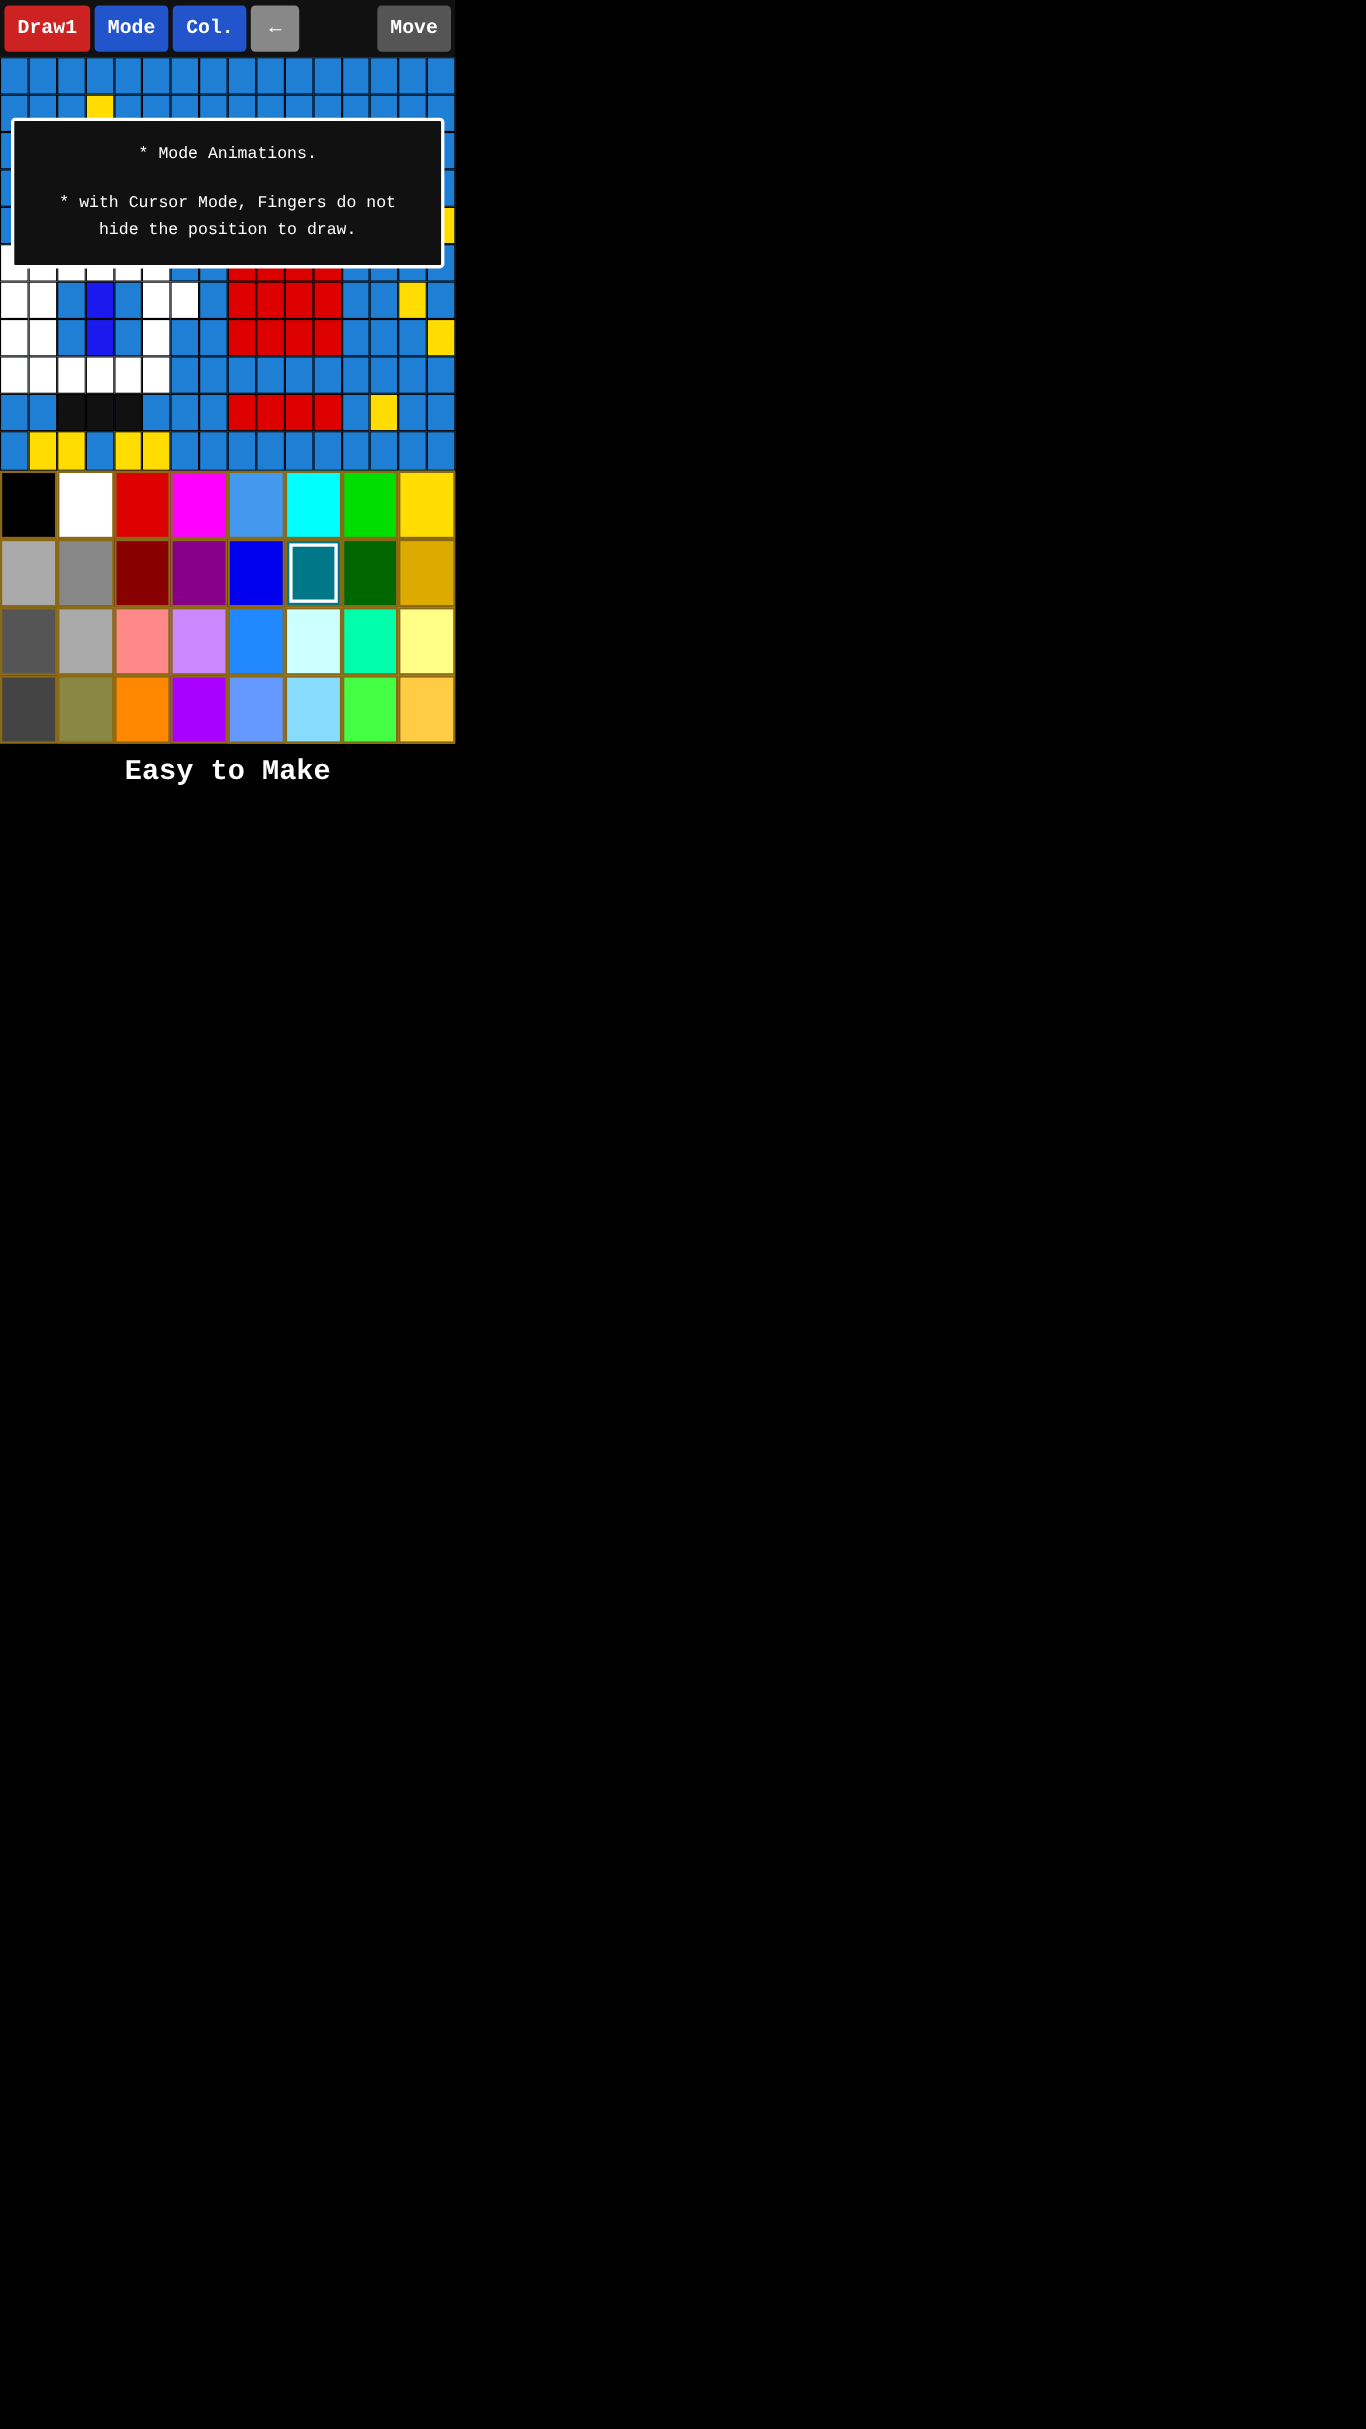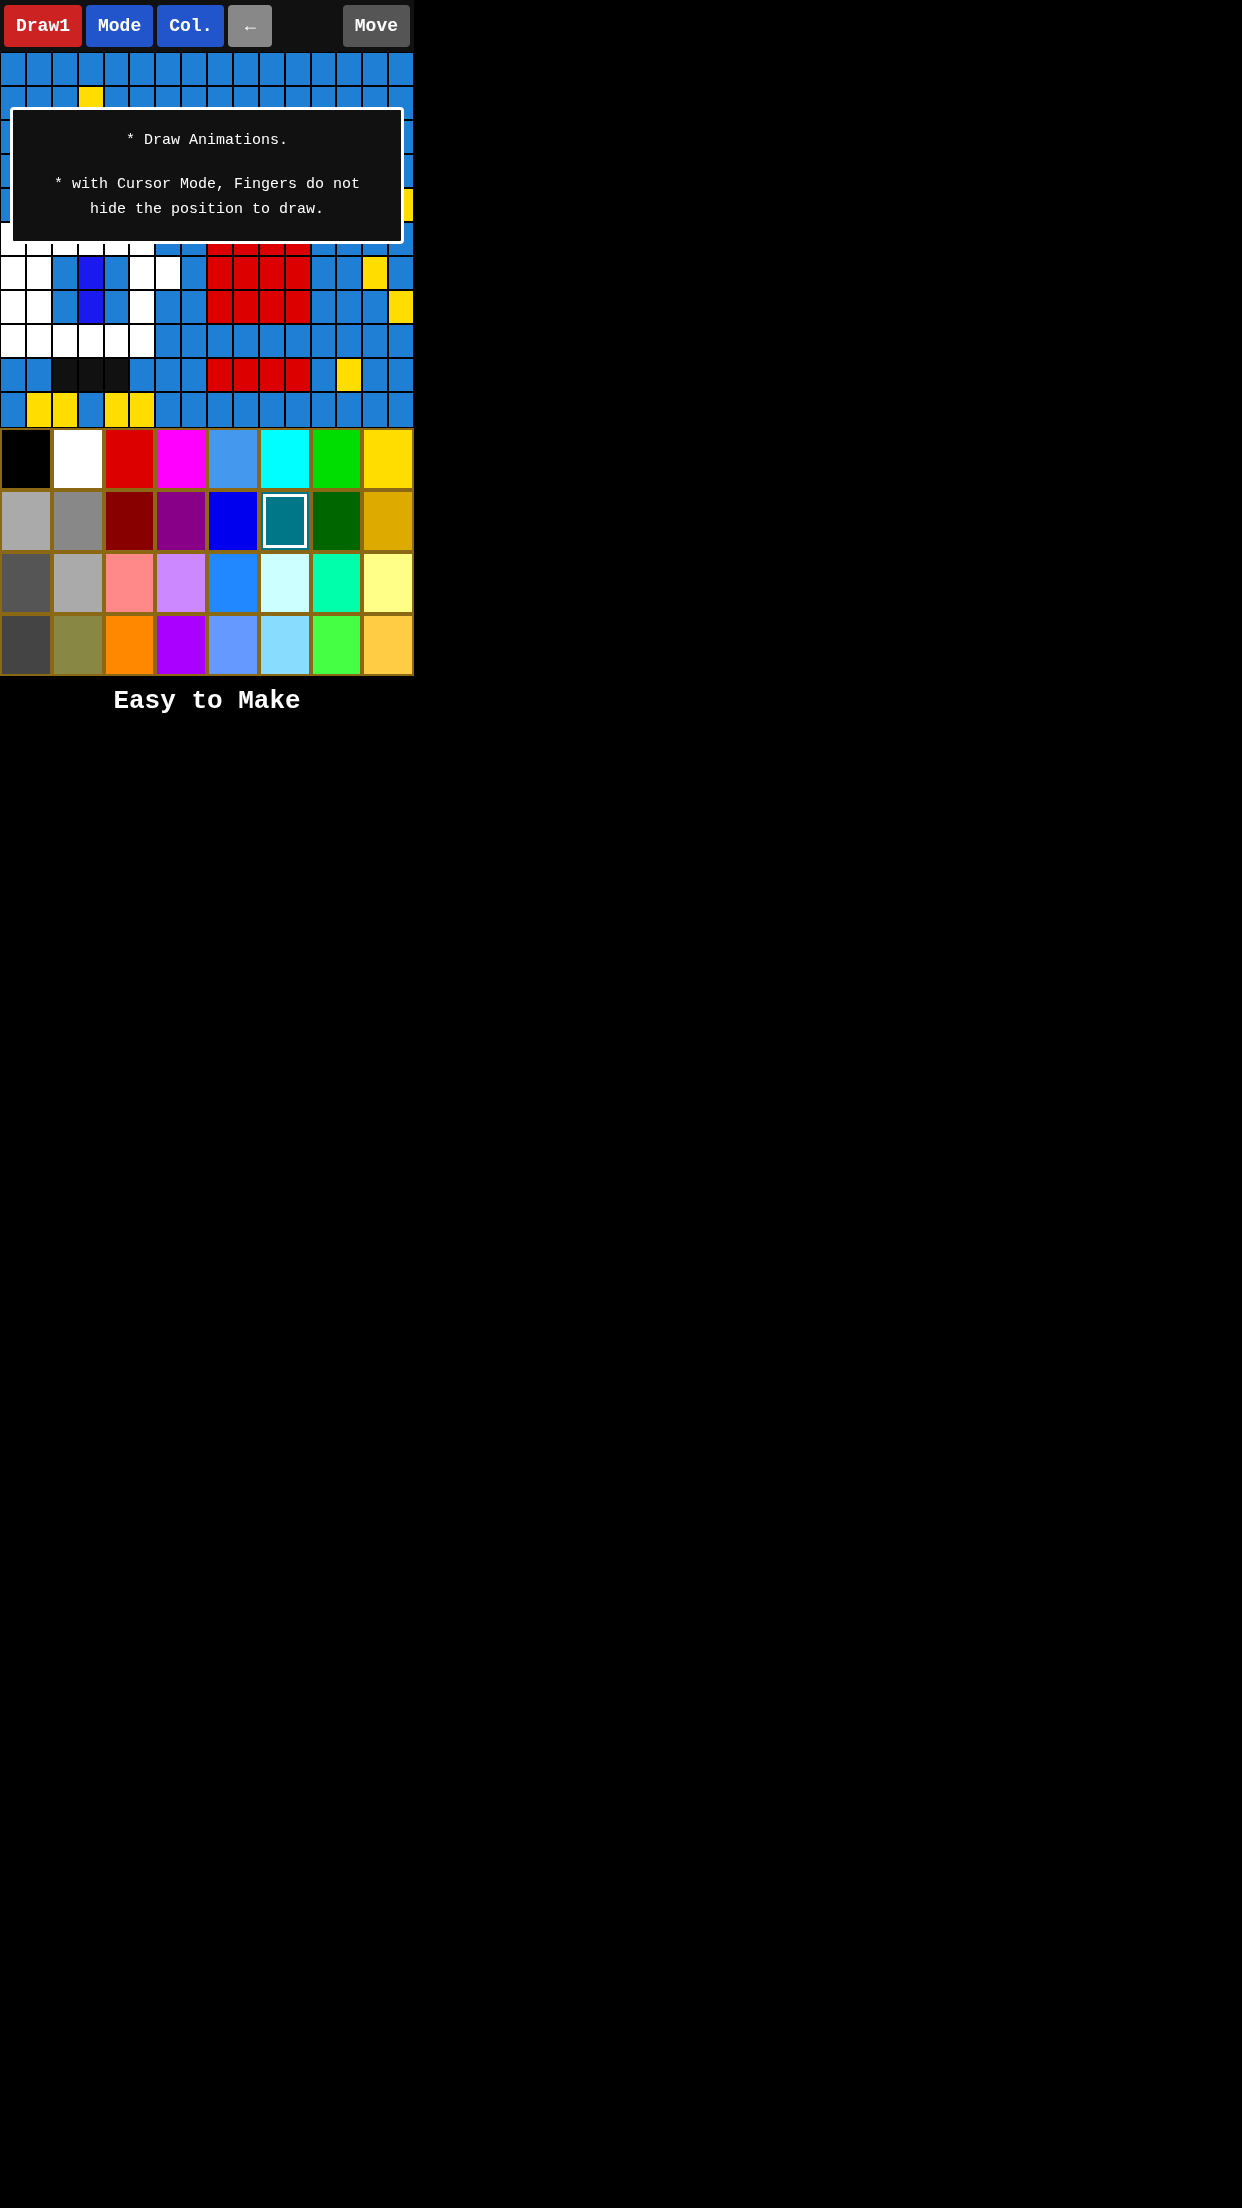--- a/index.html
+++ b/index.html
@@ -302,21 +302,21 @@
       <div class="cell" style="background: rgb(221, 0, 0);"></div>
       <div class="cell" style="background: rgb(221, 0, 0);"></div>
       <div class="cell" style="background: rgb(221, 0, 0);"></div>
       <div class="cell" style="background: rgb(30, 127, 212);"></div>
       <div class="cell" style="background: rgb(255, 221, 0);"></div>
       <div class="cell" style="background: rgb(30, 127, 212);"></div>
       <div class="cell" style="background: rgb(30, 127, 212);"></div>
     </div>
 
   <div id="dialog-box">
-    <p>* Draw Animations.</p>
+    <p>* Mode Animations.</p>
     <br>
     <p>* with Cursor Mode, Fingers do not</p>
     <p>hide the position to draw.</p>
   </div>
 </div>
 
 <div id="bottom-row">
 <div class="bottom-cell" style="background: rgb(30, 127, 212);"></div>
     <div class="bottom-cell" style="background: rgb(255, 221, 0);"></div>
     <div class="bottom-cell" style="background: rgb(255, 221, 0);"></div>

